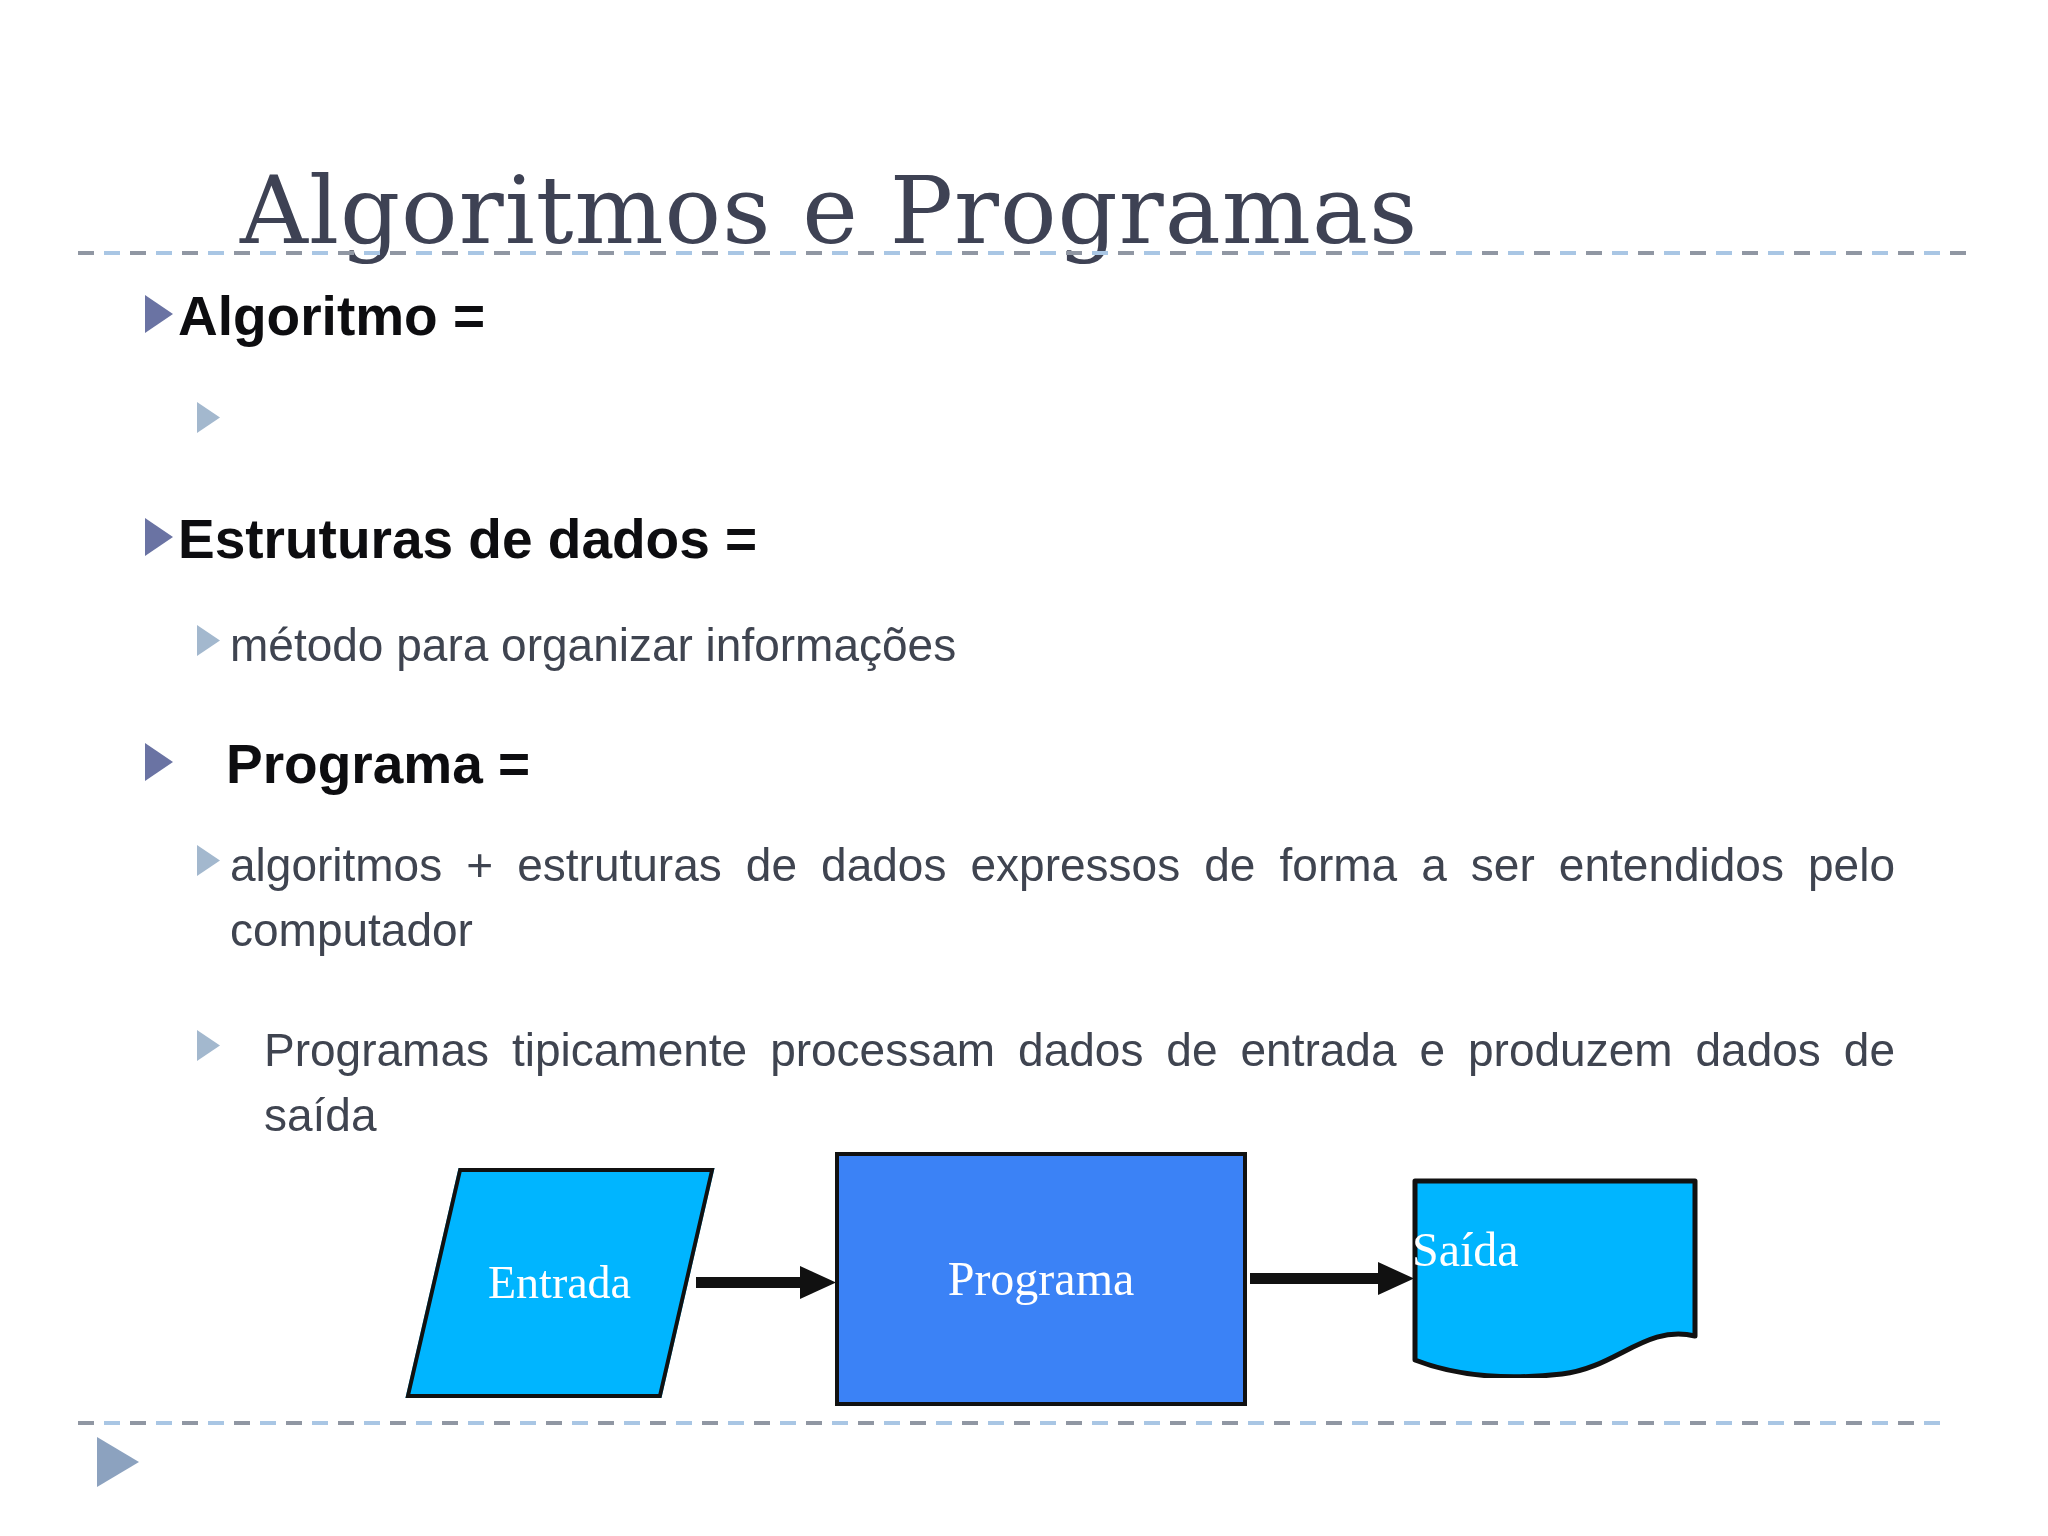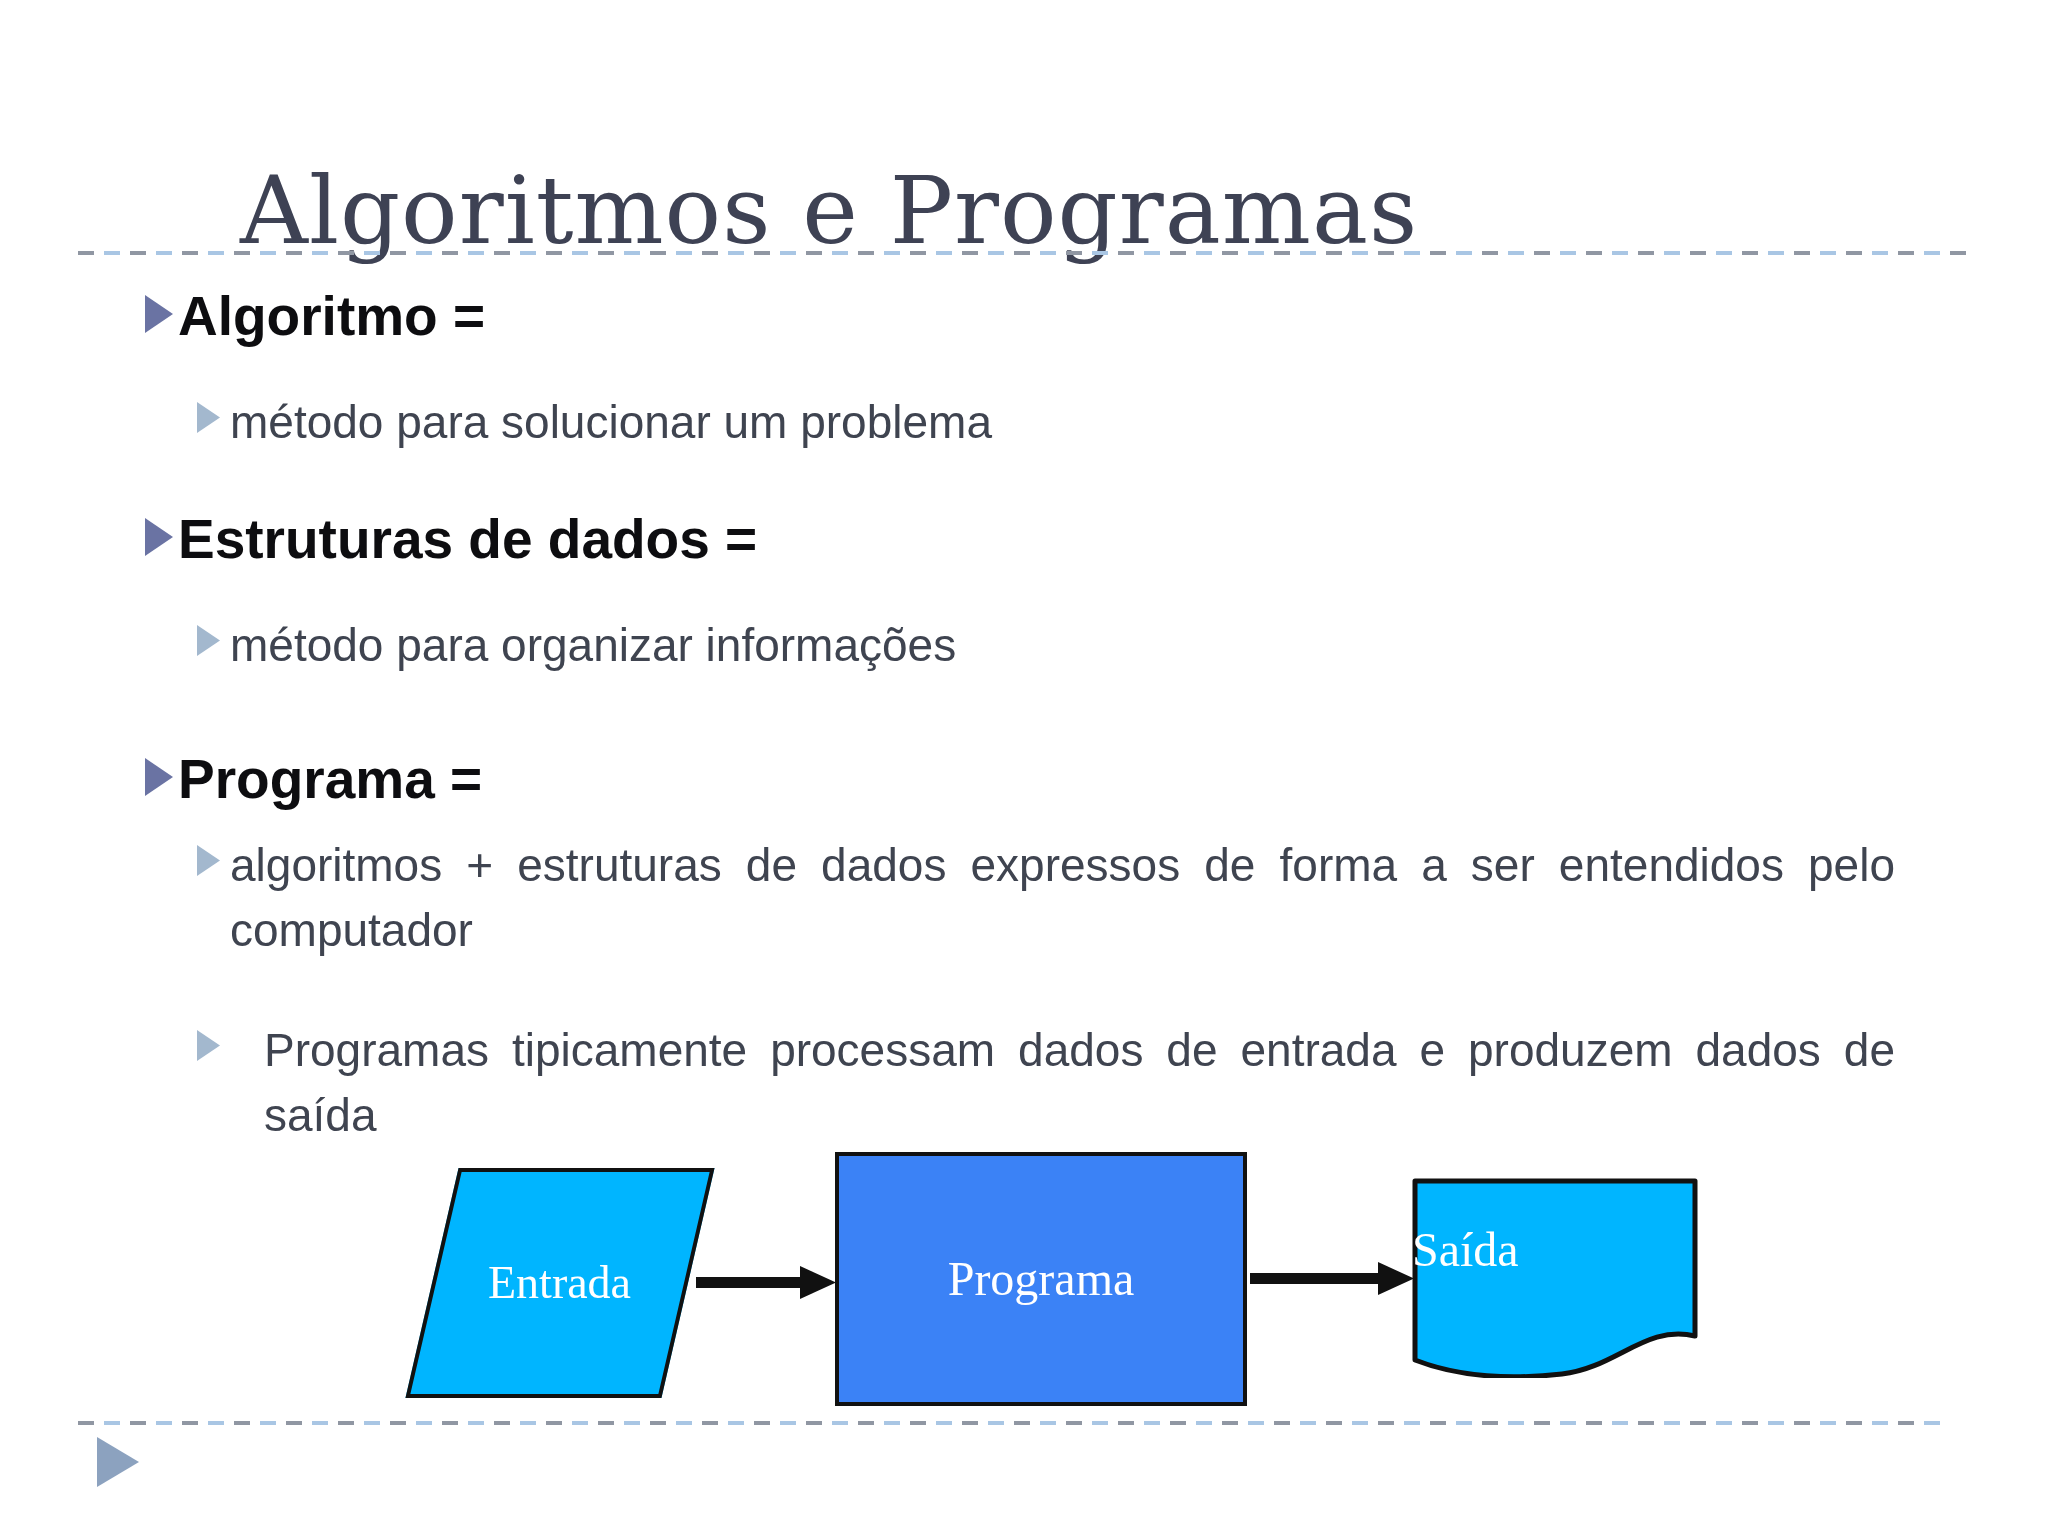--- a/index.html
+++ b/index.html
@@ -40,21 +40,21 @@
   }
   .l2 .tri{left:197px;top:12px;width:23px;height:31px;}
   .l2 .tri .tri-shape{background:#A3B8CE;}
   .l2 .txt{
     margin-left:230px;margin-right:153px;
     font-size:46px;line-height:1.42;color:#3F4450;font-weight:400;
   }
   .justify .txt{text-align:justify;text-align-last:left;}
   .r-g1-l1{top:283px;} .r-g1-s1{top:390px;}
   .r-g2-l1{top:506px;} .r-g2-s1{top:613px;}
-  .r-g3-l1{top:746px;} .r-g3-s1{top:833px;} .r-g3-s2{top:1018px;padding-left:34px;}
+  .r-g3-l1{top:731px;padding-left:48px;} .r-g3-s1{top:833px;} .r-g3-s2{top:1018px;padding-left:34px;}
   
   .shape-label{
     font-family:"Liberation Serif","DejaVu Serif",serif;
     color:#ffffff;font-size:48px;line-height:1;white-space:nowrap;
   }
   .flow-input{
     position:absolute;left:432px;top:1168px;width:248px;height:222px;
     background:#00B5FF;border:4px solid #111111;
     transform:skewX(-13deg);
     display:flex;align-items:center;justify-content:center;
@@ -98,21 +98,20 @@
   <div class="row l1 r-g1-l1">
     <span class="tri">
         <span class="tri-shape"></span>
       </span>
     <div class="txt">Algoritmo =</div>
   </div>
   <div class="row l2 r-g1-s1">
     <span class="tri">
         <span class="tri-shape"></span>
       </span>
-    <div class="txt">método para solucionar um problema</div>
   </div>
 
   <div class="row l1 r-g2-l1">
     <span class="tri">
         <span class="tri-shape"></span>
       </span>
     <div class="txt">Estruturas de dados =</div>
   </div>
   <div class="row l2 r-g2-s1">
     <span class="tri">

